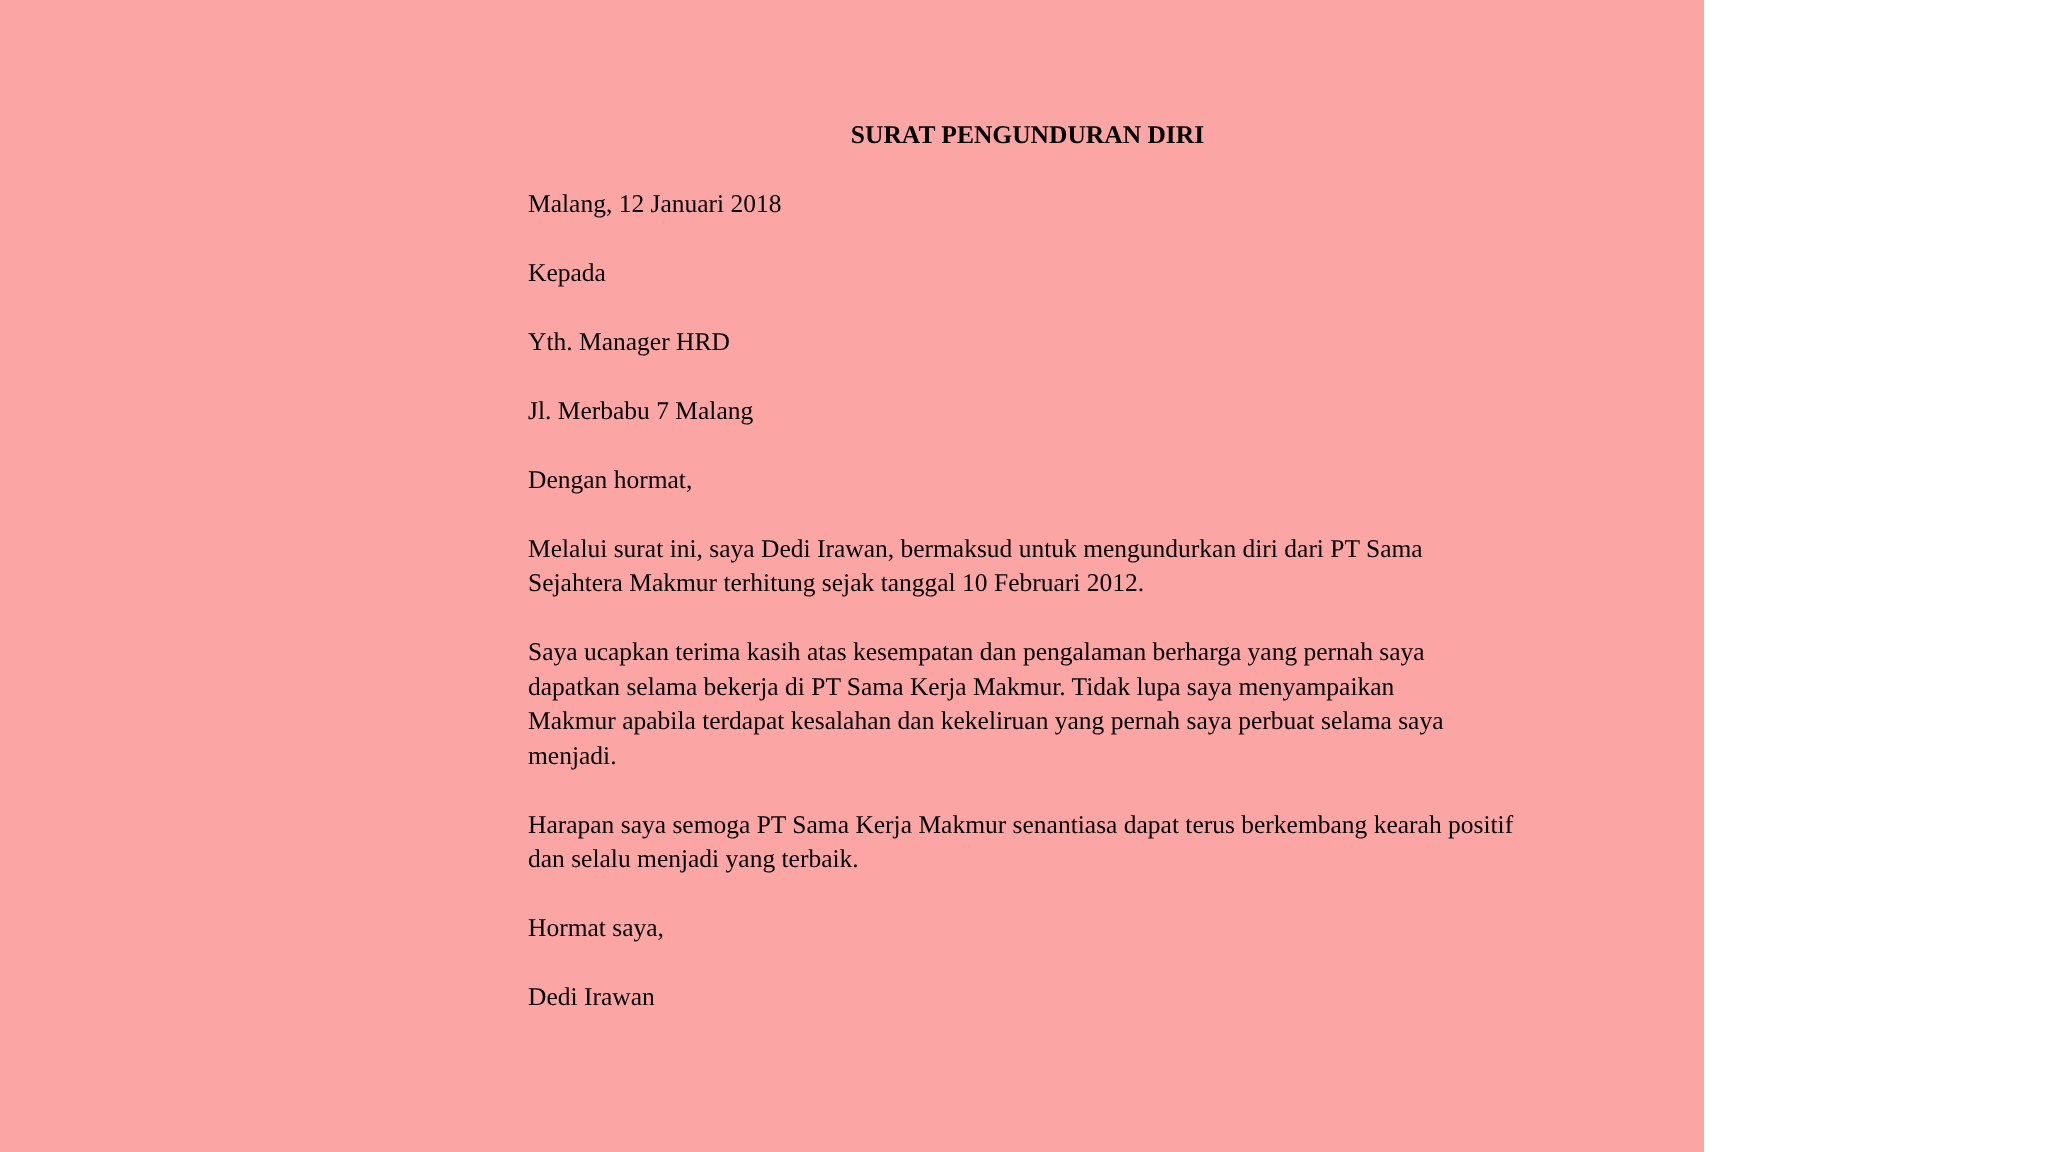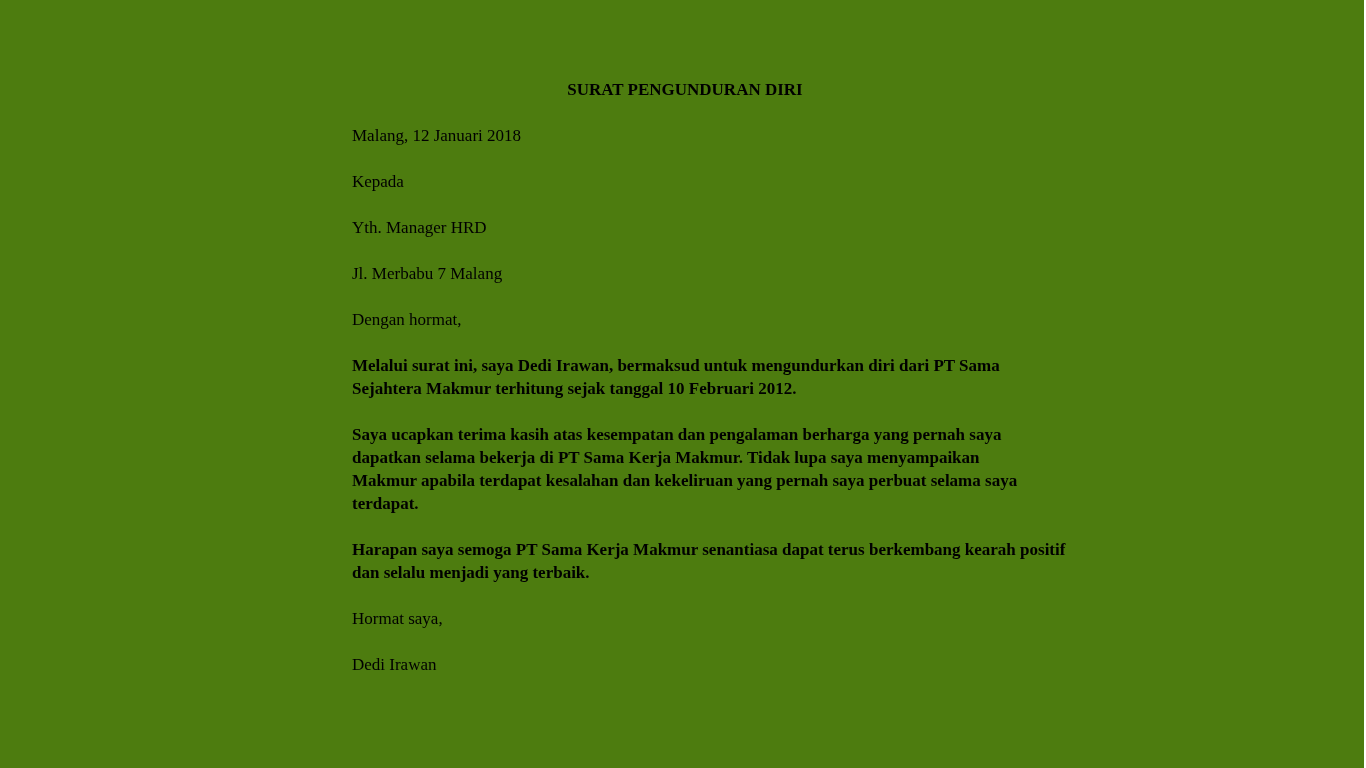--- a/index.html
+++ b/index.html
@@ -2,23 +2,23 @@
 <html><head>
 <meta charset="utf-8">
 <style>
   html, body {
     margin: 0;
     padding: 0;
     background: #ffffff;
   }
   .viewport {
     position: relative;
-    width: 1364px;
+    width: 1136px;
     height: 768px;
-    background: #4d7c0f;
+    background: #fca5a5;
     overflow: hidden;
   }
   .letter {
     position: absolute;
     left: 352px;
     top: 78px;
     width: 666px;
     color: #000000;
     font-family: "Liberation Serif", "DejaVu Serif", serif;
     font-size: 17px;
@@ -31,21 +31,20 @@
     font-weight: bold;
     text-align: center;
     font-size: 17px;
     line-height: 23px;
   }
   .right {
     text-align: left;
   }
   .pline {
     white-space: nowrap;
-    font-weight: bold;
   }
 </style>
 </head>
 <body>
 
 <div class="viewport">
   <div class="letter">
 
     <div class="block title">SURAT PENGUNDURAN DIRI</div>
 
@@ -62,21 +61,21 @@
 
     <div class="block">
       <div class="pline">Melalui surat ini, saya Dedi Irawan, bermaksud untuk mengundurkan diri dari PT Sama</div>
       <div class="pline">Sejahtera Makmur terhitung sejak tanggal 10 Februari 2012.</div>
     </div>
 
     <div class="block">
       <div class="pline">Saya ucapkan terima kasih atas kesempatan dan pengalaman berharga yang pernah saya</div>
       <div class="pline">dapatkan selama bekerja di PT Sama Kerja Makmur. Tidak lupa saya menyampaikan</div>
       <div class="pline">Makmur apabila terdapat kesalahan dan kekeliruan yang pernah saya perbuat selama saya</div>
-      <div class="pline">terdapat.</div>
+      <div class="pline">menjadi.</div>
     </div>
 
     <div class="block">
       <div class="pline">Harapan saya semoga PT Sama Kerja Makmur senantiasa dapat terus berkembang kearah positif</div>
       <div class="pline">dan selalu menjadi yang terbaik.</div>
     </div>
 
     <div class="block right">Hormat saya,</div>
 
     <div class="block right">Dedi Irawan</div>

